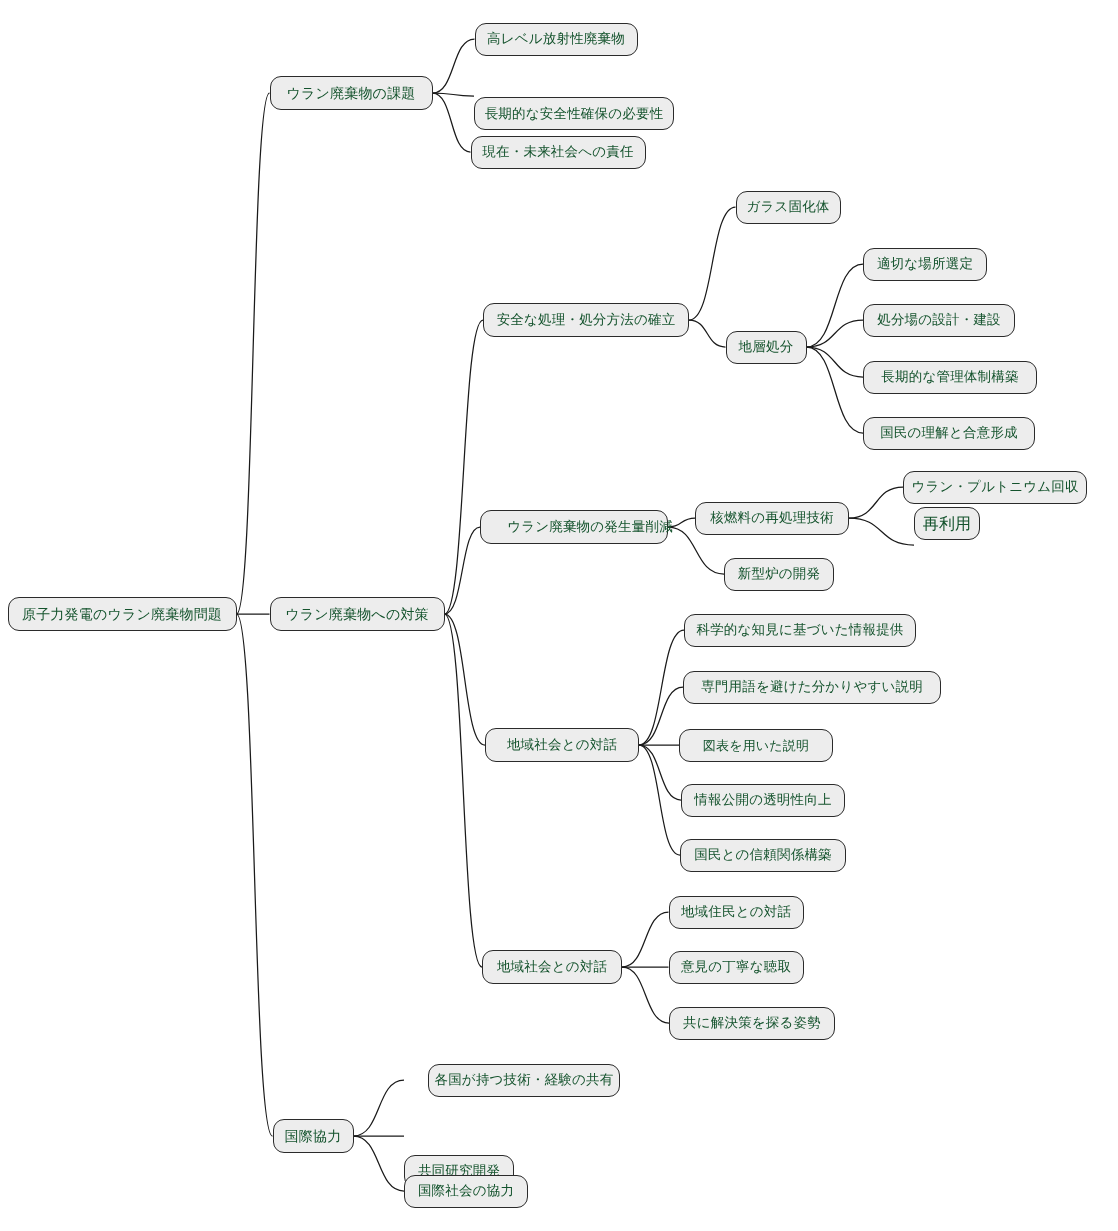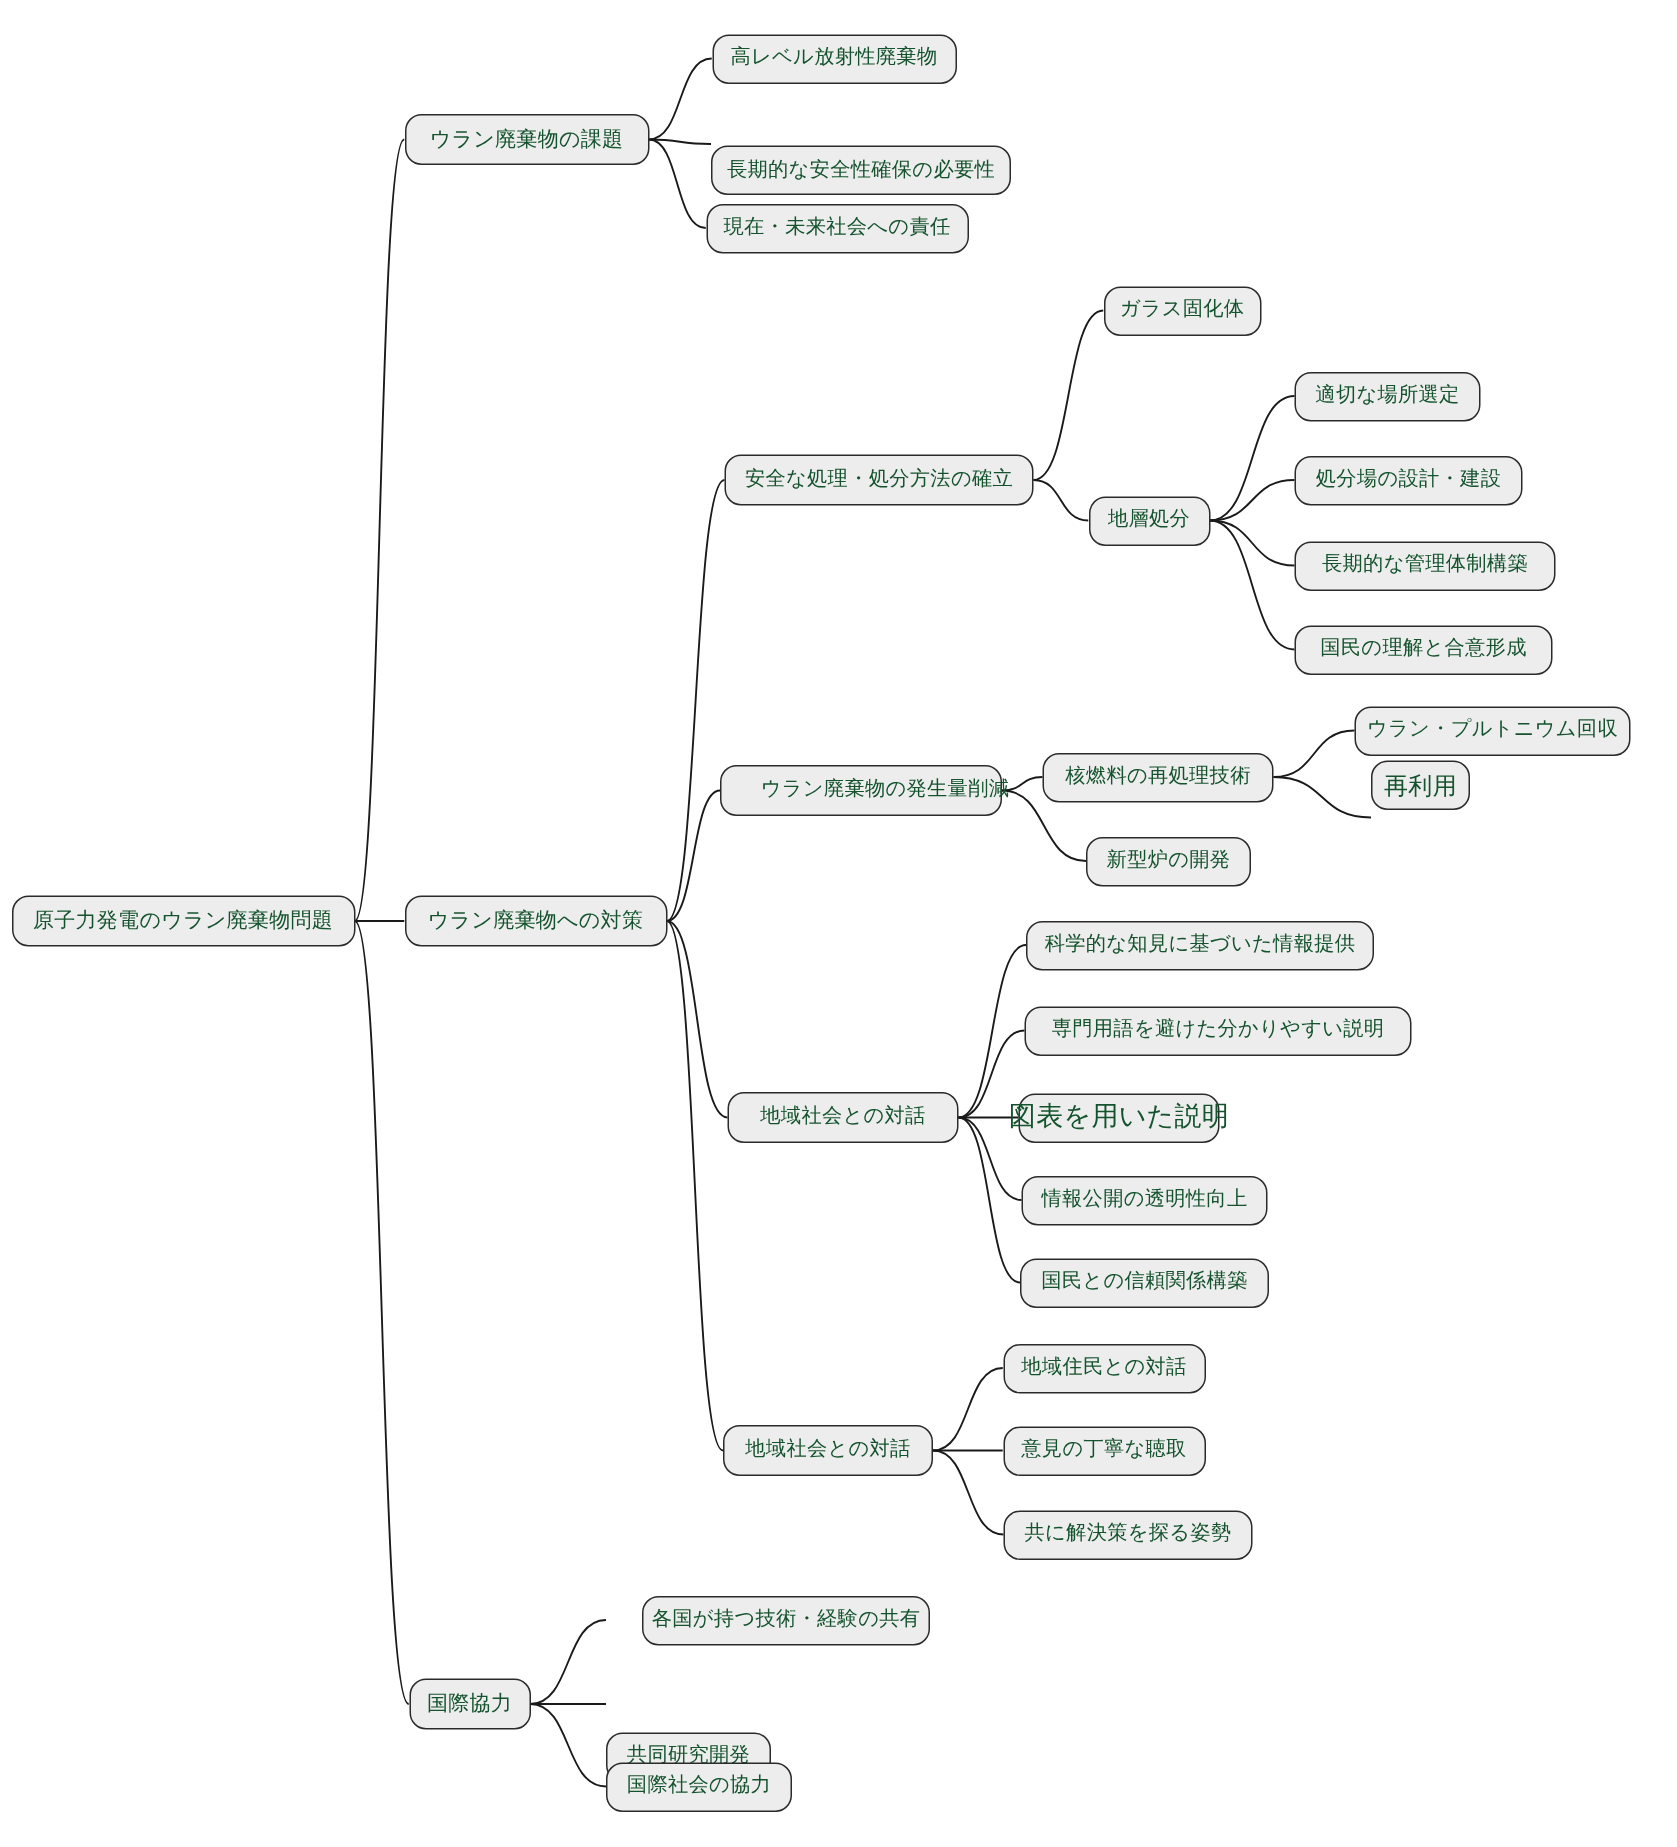--- a/index.html
+++ b/index.html
@@ -143,21 +143,21 @@
       </div>
       <div class="node" style="left: 914px; top: 507px; width: 66px; height: 33px; font-size: 16px;">
         <span class="label">再利用</span>
       </div>
       <div class="node" style="left: 684px; top: 613.5px; width: 232px; height: 33px; font-size: 13.5px;">
         <span class="label">科学的な知見に基づいた情報提供</span>
       </div>
       <div class="node" style="left: 683px; top: 670.5px; width: 258px; height: 33px; font-size: 13.5px;">
         <span class="label">専門用語を避けた分かりやすい説明</span>
       </div>
-      <div class="node" style="left: 679px; top: 728.5px; width: 134px; height: 33px; font-size: 18px; align-items: center;">
+      <div class="node" style="left: 679px; top: 728.5px; width: 154px; height: 33px; font-size: 13px; align-items: center;">
         <span class="label">図表を用いた説明</span>
       </div>
       <div class="node" style="left: 681px; top: 783.5px; width: 164px; height: 33px; font-size: 13.5px;">
         <span class="label">情報公開の透明性向上</span>
       </div>
       <div class="node" style="left: 680px; top: 838.5px; width: 166px; height: 33px; font-size: 13.5px;">
         <span class="label">国民との信頼関係構築</span>
       </div>
       <div class="node" style="left: 668.5px; top: 895.5px; width: 135px; height: 33px; font-size: 13.5px;">
         <span class="label">地域住民との対話</span>

